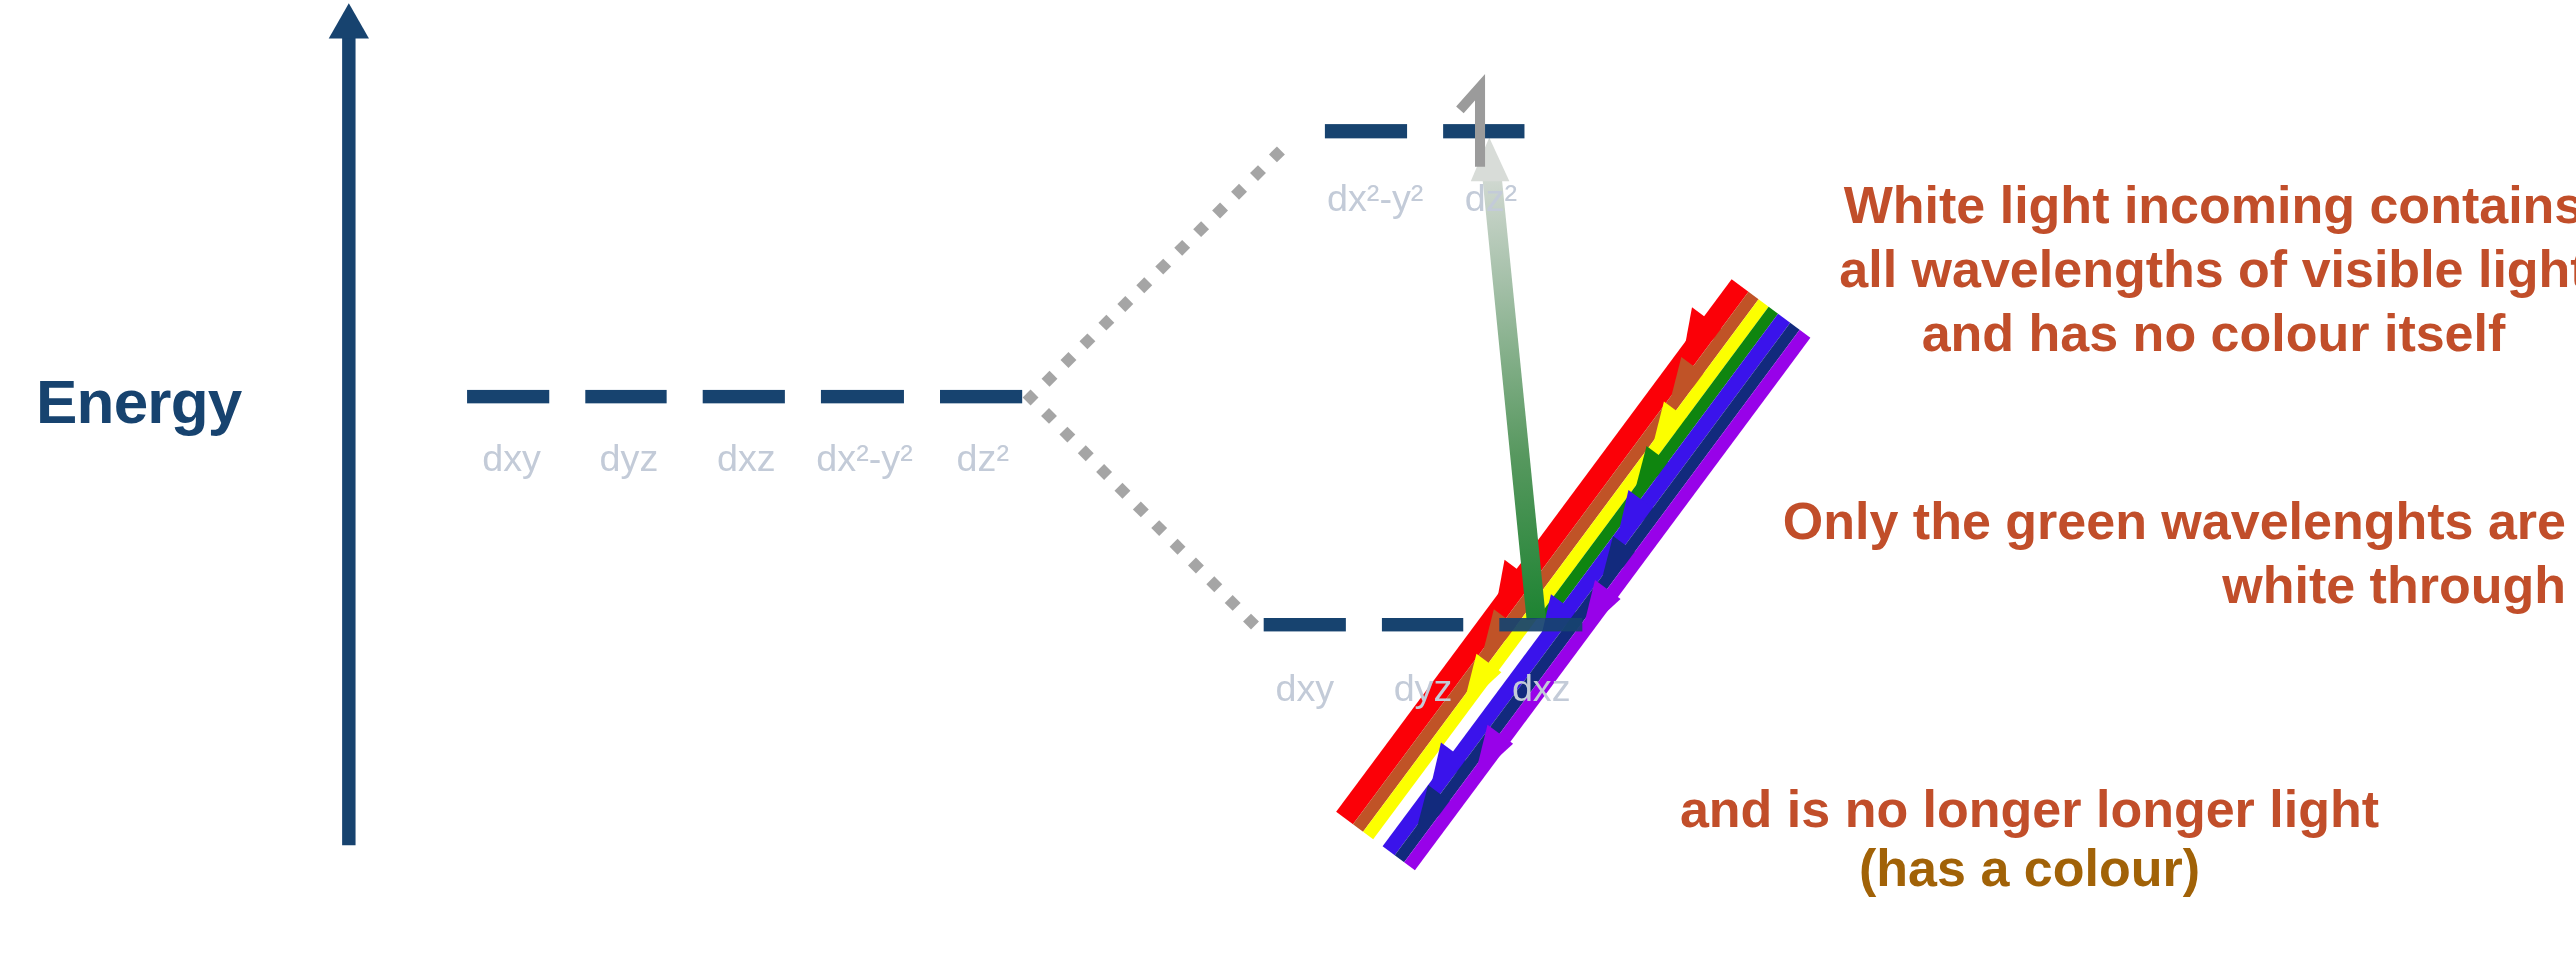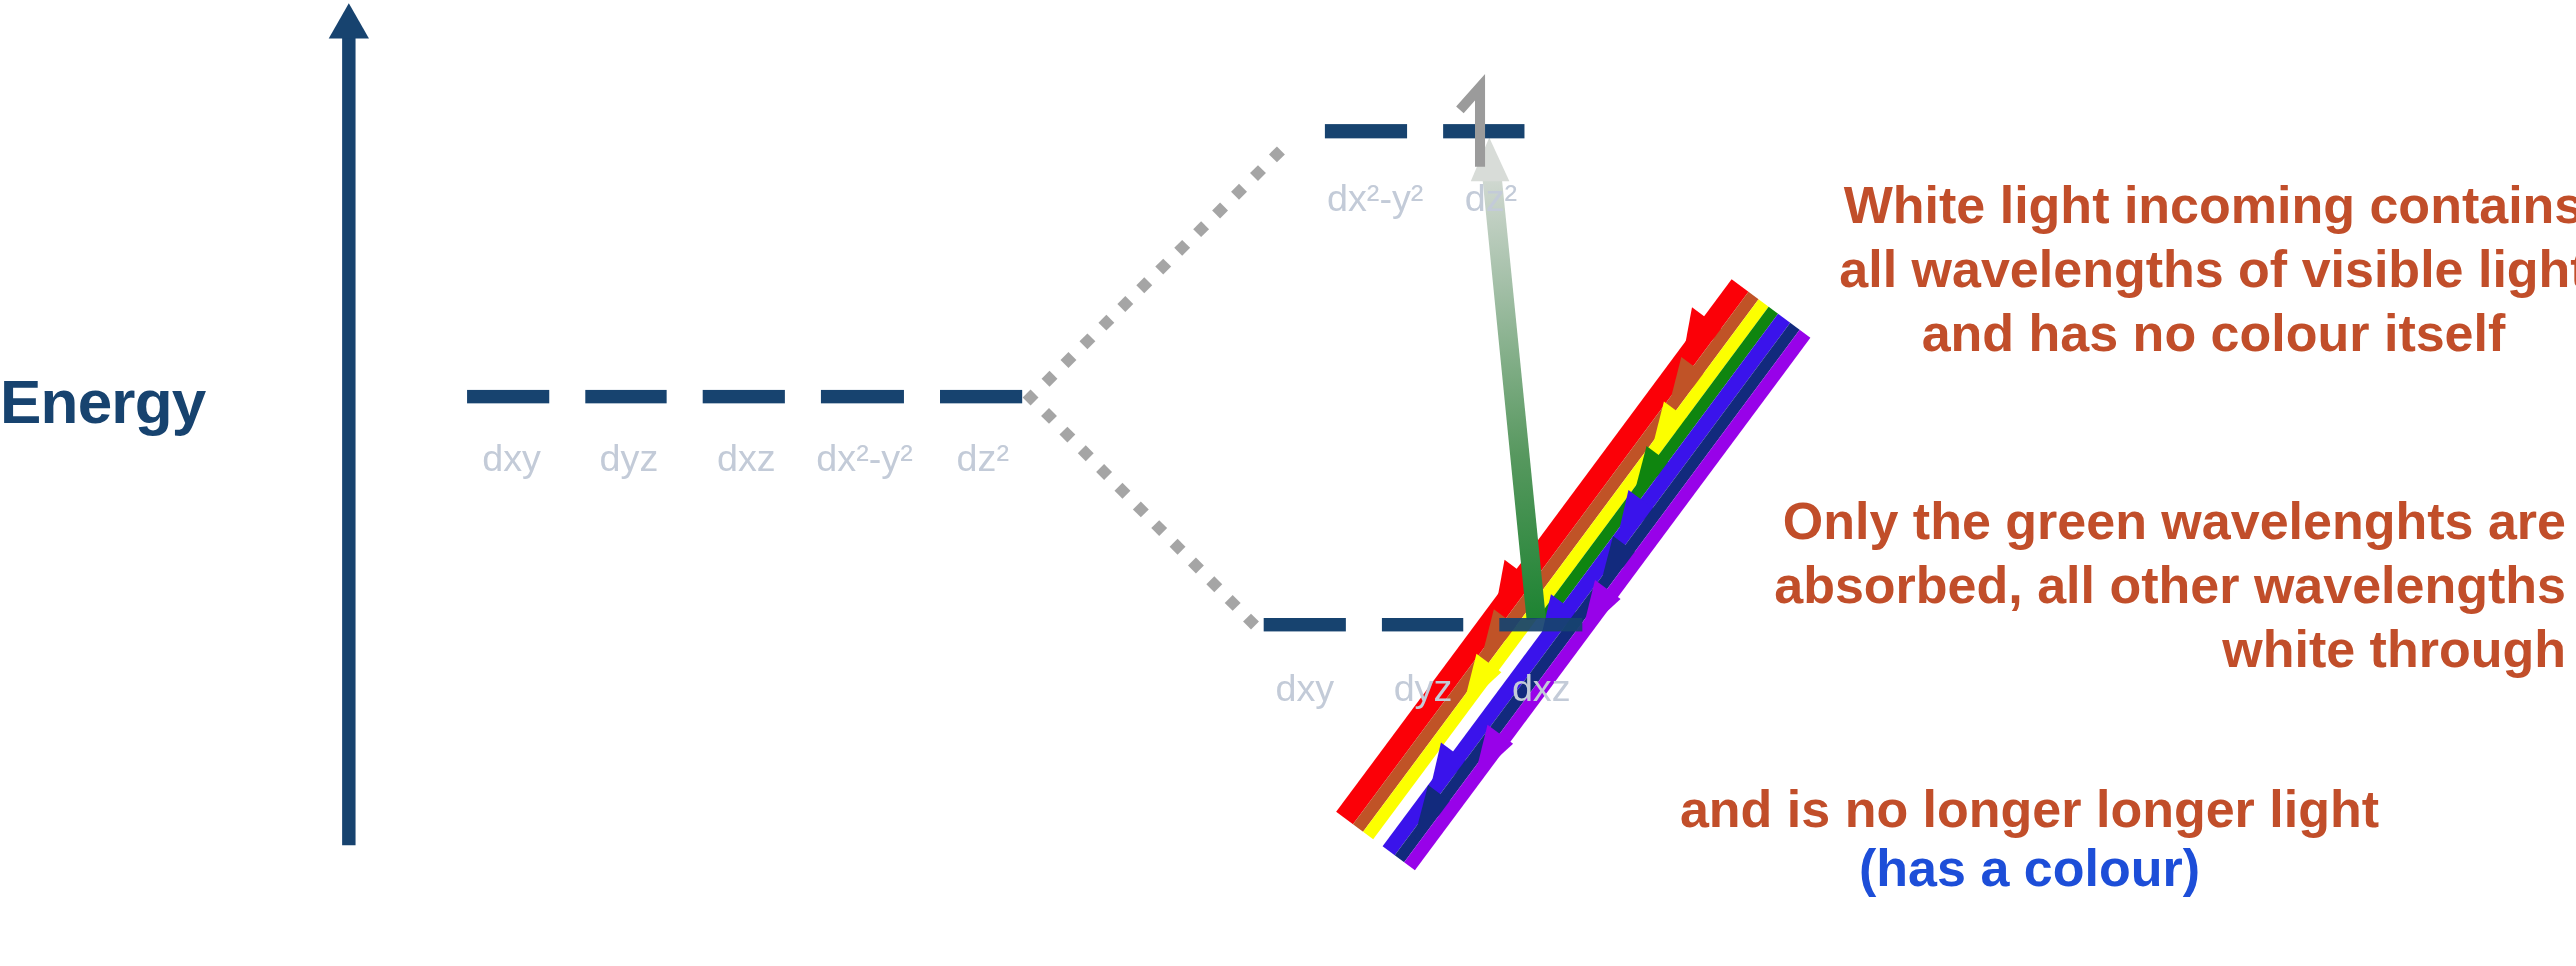--- a/index.html
+++ b/index.html
@@ -8,38 +8,39 @@
     width:2576px;height:966px;
     background:#ffffff;
     overflow:hidden;
     font-family:"Liberation Sans", sans-serif;
   }
   svg.diagram{position:absolute;left:0;top:0;}
   .energy-label{
     position:absolute;left:0px;top:366px;width:252px;
     font-size:62px;font-weight:bold;color:#17436F;
     letter-spacing:-0.8px;
+    padding-left:36px;
   }
   .orb-label{
     font-family:"Liberation Sans", sans-serif;
     font-size:45px;
     fill:#C3CBD8;
   }
   .note{
     position:absolute;
     text-align:center;
     font-weight:bold;
     color:#C14E2A;
     font-size:52px;
   }
   .note div{white-space:nowrap;}
   #note-incoming{left:1794px;top:173px;width:839px;line-height:64px;}
   #note-absorbed{left:1727px;top:489px;width:839px;line-height:64px;text-align:right;}
   #note-leaving{left:1560px;top:780px;width:939px;line-height:59px;}
-  .note .blue{color:#1d4ed8;text-align:center;}
+  .note .blue{color:#a16207;text-align:center;}
 </style>
 </head>
 <body>
 
 <div class="canvas">
 
   <svg class="diagram" width="2576" height="966" viewBox="0 0 3072 1152">
     <defs>
       <linearGradient id="greenGrad" gradientUnits="userSpaceOnUse" x1="1831" y1="734" x2="1778" y2="188">
         <stop offset="0" stop-color="#1F8433"></stop>
@@ -158,21 +159,20 @@
   <div class="energy-label">Energy</div>
 
   <div class="note" id="note-incoming">
     <div>White light incoming contains</div>
     <div>all wavelengths of visible light</div>
     <div>and has no colour itself</div>
   </div>
 
   <div class="note" id="note-absorbed">
     <div>Only the green wavelenghts are</div>
-    <div>absorbed, all other wavelengths</div>
     <div>white through</div>
   </div>
 
   <div class="note" id="note-leaving">
     <div>and is no longer longer light</div>
     <div class="blue">(has a colour)</div>
   </div>
 
 </div>
 

